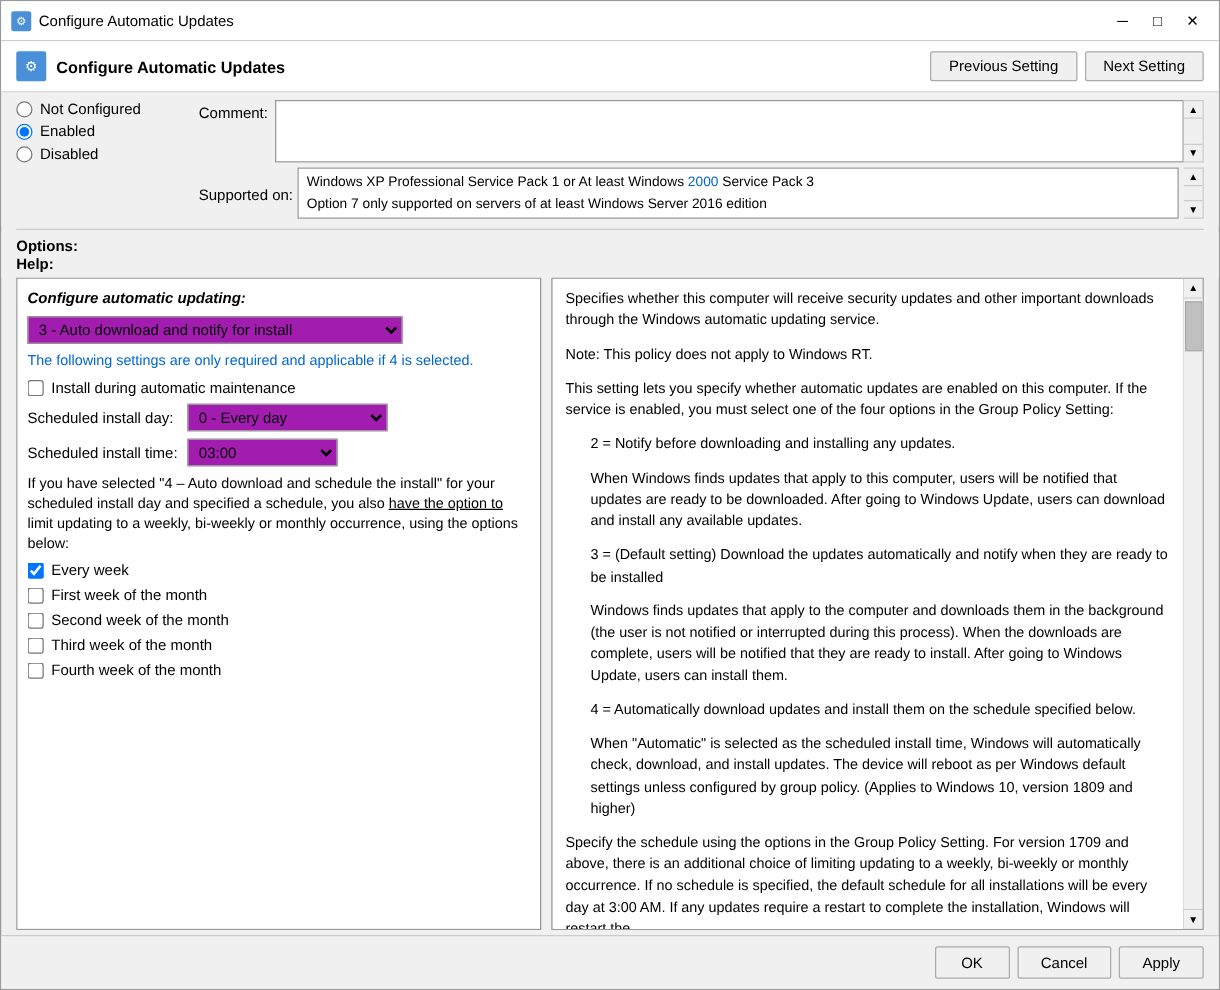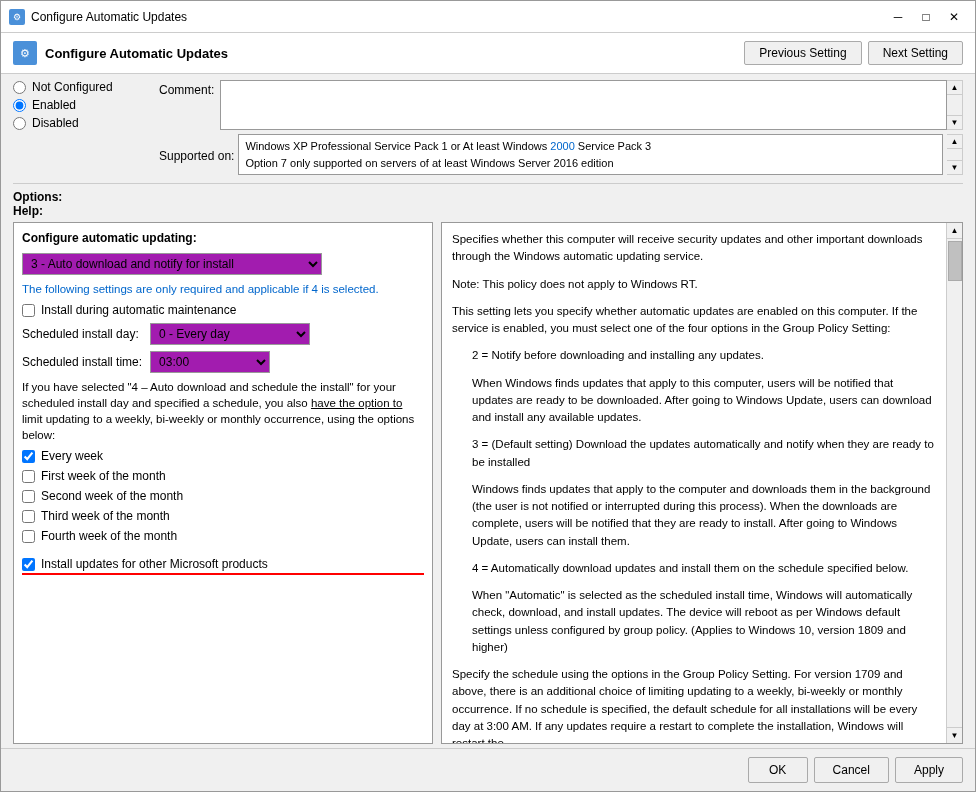--- a/index.html
+++ b/index.html
@@ -169,20 +169,21 @@
       line-height: 1.5;
       position: relative;
     }
     
     .help-panel p { margin-bottom: 10px; }
     
     .options-title {
       font-size: 12px;
       font-weight: 600;
       margin-bottom: 2px;
+      font-style: italic;
     }
     
     select {
       border: 1px solid #999;
       background: #a21caf;
       padding: 2px 4px;
       font-size: 12px;
       height: 22px;
     }
     
@@ -394,24 +395,20 @@
         <div class="checkbox-row">
           <input type="checkbox" id="tw" style="">
           <label for="tw">Third week of the month</label>
         </div>
 
         <div class="checkbox-row">
           <input type="checkbox" id="fow" style="">
           <label for="fow">Fourth week of the month</label>
         </div>
 
-        <div class="install-updates-row" style="margin-top:8px;">
-          <input type="checkbox" id="iuo" checked="" style="">
-          <label for="iuo">Install updates for other Microsoft products</label>
-        </div>
       </div>
     </div>
 
     <div style="display:flex; flex:1; border:1px solid #999; overflow:hidden;">
       <div class="help-panel" style="flex:1; overflow-y:auto; border:none;">
         <p>Specifies whether this computer will receive security updates and other important downloads through the Windows automatic updating service.</p>
         <p>Note: This policy does not apply to Windows RT.</p>
         <p>This setting lets you specify whether automatic updates are enabled on this computer. If the service is enabled, you must select one of the four options in the Group Policy Setting:</p>
         <p style="padding-left:20px;">2 = Notify before downloading and installing any updates.</p>
         <p style="padding-left:20px;">When Windows finds updates that apply to this computer, users will be notified that updates are ready to be downloaded. After going to Windows Update, users can download and install any available updates.</p>

